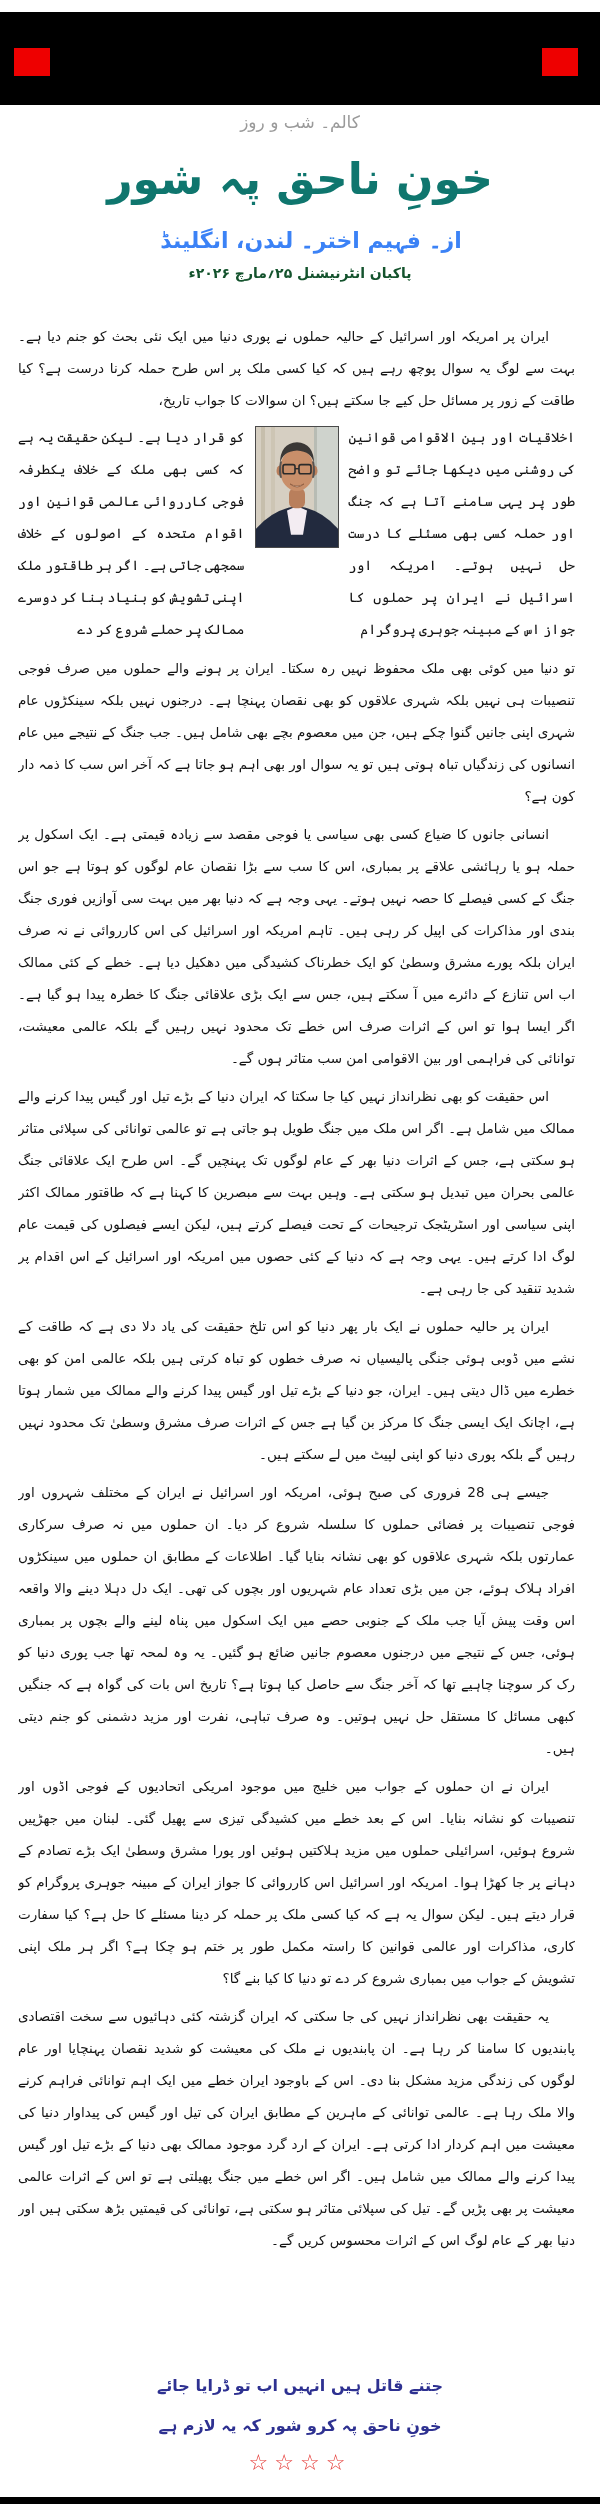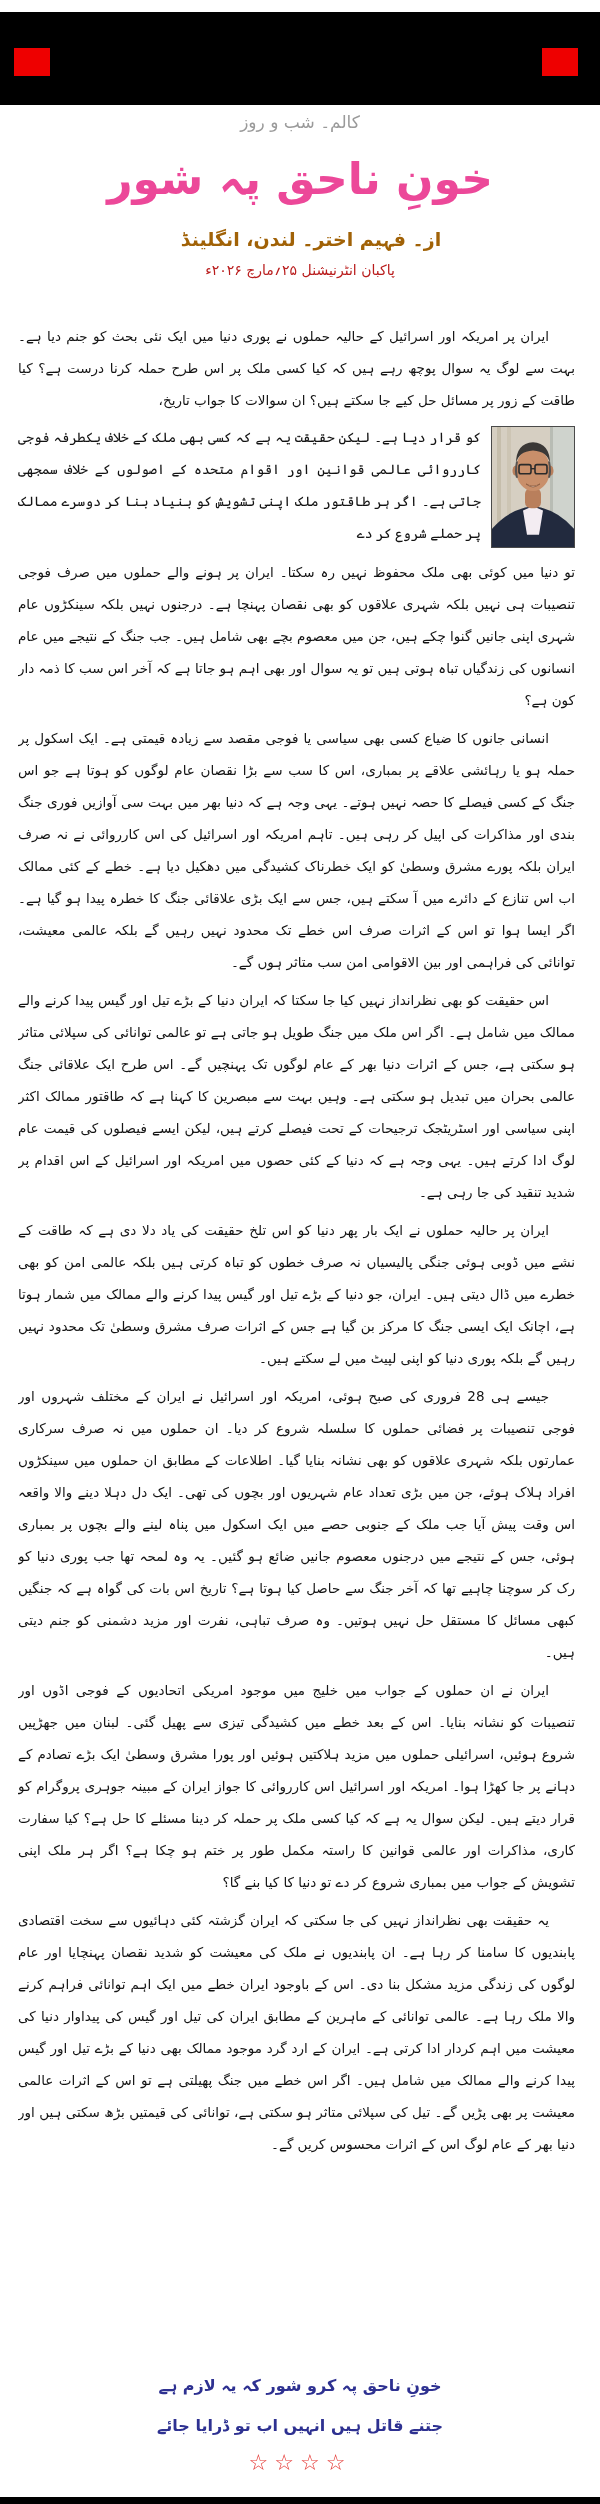--- a/index.html
+++ b/index.html
@@ -11,23 +11,23 @@
   
   .bar{position:absolute;left:0;width:600px;background:#000000;}
   .bar.top{top:0;height:93px;}
   .bar.bottom{bottom:0;height:19px;}
   .red-square{position:absolute;width:36px;height:28px;background:#ee0000;top:36px;}
   .red-square.left{left:14px;}
   .red-square.right{right:22px;}
   
   .header{position:absolute;top:100px;left:0;width:600px;text-align:center;direction:rtl;}
   .kicker{font-size:17px;color:#9a9a9a;letter-spacing:1px;}
-  .headline{font-size:44px;font-weight:bold;color:#ec4899;margin-top:14px;line-height:1.5;}
-  .byline{font-size:19px;font-weight:bold;color:#a16207;margin-top:16px;padding-left:22px;}
-  .dateline{font-size:14px;font-weight:normal;color:#b91c1c;margin-top:12px;}
+  .headline{font-size:44px;font-weight:bold;color:#0f766e;margin-top:14px;line-height:1.5;}
+  .byline{font-size:22px;font-weight:bold;color:#3b82f6;margin-top:16px;padding-left:22px;}
+  .dateline{font-size:14px;font-weight:bold;color:#14532d;margin-top:12px;}
   
   .article{
     position:absolute;top:308px;right:25px;left:18px;height:2042px;
     overflow:hidden;direction:rtl;text-align:justify;
     font-size:13.5px;line-height:32px;color:#141414;
   }
   .article p{margin:0 0 6px 0;text-indent:26px;}
   .article p.no-indent{text-indent:0;}
   
   .wrap-band{display:flex;gap:10px;margin:2px 0 6px 0;align-items:flex-start;}
@@ -57,20 +57,21 @@
     <div class="kicker">کالم۔ شب و روز</div>
     <div class="headline">خونِ ناحق پہ شور</div>
     <div class="byline">از۔ فہیم اختر۔ لندن، انگلینڈ</div>
     <div class="dateline">پاکبان انٹرنیشنل ۲۵؍مارچ ۲۰۲۶ء</div>
   </div>
 
   <div class="article">
     <p class="intro">ایران پر امریکہ اور اسرائیل کے حالیہ حملوں نے پوری دنیا میں ایک نئی بحث کو جنم دیا ہے۔ بہت سے لوگ یہ سوال پوچھ رہے ہیں کہ کیا کسی ملک پر اس طرح حملہ کرنا درست ہے؟ کیا طاقت کے زور پر مسائل حل کیے جا سکتے ہیں؟ ان سوالات کا جواب تاریخ،</p>
 
     <div class="wrap-band">
+      <div class="wcol no-indent">اخلاقیات اور بین الاقوامی قوانین کی روشنی میں دیکھا جائے تو واضح طور پر یہی سامنے آتا ہے کہ جنگ اور حملہ کسی بھی مسئلے کا درست حل نہیں ہوتے۔ امریکہ اور اسرائیل نے ایران پر حملوں کا جواز اس کے مبینہ جوہری پروگرام</div>
       <div class="photo-frame">
         <svg viewBox="0 0 82 118" preserveAspectRatio="none">
           <rect x="0" y="0" width="82" height="118" fill="#d6cfc2"></rect>
           <rect x="5" y="0" width="4" height="118" fill="#c6beac"></rect>
           <rect x="15" y="0" width="4" height="118" fill="#cdc5b4"></rect>
           <rect x="60" y="0" width="22" height="118" fill="#cfd3cd"></rect>
           <rect x="58" y="0" width="3" height="118" fill="#b8bcb4"></rect>
 
           <path d="M0,118 L0,100 Q18,80 41,78 Q64,80 82,100 L82,118 Z" fill="#222a3e"></path>
 
@@ -100,21 +101,21 @@
     <p>انسانی جانوں کا ضیاع کسی بھی سیاسی یا فوجی مقصد سے زیادہ قیمتی ہے۔ ایک اسکول پر حملہ ہو یا رہائشی علاقے پر بمباری، اس کا سب سے بڑا نقصان عام لوگوں کو ہوتا ہے جو اس جنگ کے کسی فیصلے کا حصہ نہیں ہوتے۔ یہی وجہ ہے کہ دنیا بھر میں بہت سی آوازیں فوری جنگ بندی اور مذاکرات کی اپیل کر رہی ہیں۔ تاہم امریکہ اور اسرائیل کی اس کارروائی نے نہ صرف ایران بلکہ پورے مشرق وسطیٰ کو ایک خطرناک کشیدگی میں دھکیل دیا ہے۔ خطے کے کئی ممالک اب اس تنازع کے دائرے میں آ سکتے ہیں، جس سے ایک بڑی علاقائی جنگ کا خطرہ پیدا ہو گیا ہے۔ اگر ایسا ہوا تو اس کے اثرات صرف اس خطے تک محدود نہیں رہیں گے بلکہ عالمی معیشت، توانائی کی فراہمی اور بین الاقوامی امن سب متاثر ہوں گے۔</p>
     <p>اس حقیقت کو بھی نظرانداز نہیں کیا جا سکتا کہ ایران دنیا کے بڑے تیل اور گیس پیدا کرنے والے ممالک میں شامل ہے۔ اگر اس ملک میں جنگ طویل ہو جاتی ہے تو عالمی توانائی کی سپلائی متاثر ہو سکتی ہے، جس کے اثرات دنیا بھر کے عام لوگوں تک پہنچیں گے۔ اس طرح ایک علاقائی جنگ عالمی بحران میں تبدیل ہو سکتی ہے۔ وہیں بہت سے مبصرین کا کہنا ہے کہ طاقتور ممالک اکثر اپنی سیاسی اور اسٹریٹجک ترجیحات کے تحت فیصلے کرتے ہیں، لیکن ایسے فیصلوں کی قیمت عام لوگ ادا کرتے ہیں۔ یہی وجہ ہے کہ دنیا کے کئی حصوں میں امریکہ اور اسرائیل کے اس اقدام پر شدید تنقید کی جا رہی ہے۔</p>
     <p>ایران پر حالیہ حملوں نے ایک بار پھر دنیا کو اس تلخ حقیقت کی یاد دلا دی ہے کہ طاقت کے نشے میں ڈوبی ہوئی جنگی پالیسیاں نہ صرف خطوں کو تباہ کرتی ہیں بلکہ عالمی امن کو بھی خطرے میں ڈال دیتی ہیں۔ ایران، جو دنیا کے بڑے تیل اور گیس پیدا کرنے والے ممالک میں شمار ہوتا ہے، اچانک ایک ایسی جنگ کا مرکز بن گیا ہے جس کے اثرات صرف مشرق وسطیٰ تک محدود نہیں رہیں گے بلکہ پوری دنیا کو اپنی لپیٹ میں لے سکتے ہیں۔</p>
     <p>جیسے ہی 28 فروری کی صبح ہوئی، امریکہ اور اسرائیل نے ایران کے مختلف شہروں اور فوجی تنصیبات پر فضائی حملوں کا سلسلہ شروع کر دیا۔ ان حملوں میں نہ صرف سرکاری عمارتوں بلکہ شہری علاقوں کو بھی نشانہ بنایا گیا۔ اطلاعات کے مطابق ان حملوں میں سینکڑوں افراد ہلاک ہوئے، جن میں بڑی تعداد عام شہریوں اور بچوں کی تھی۔ ایک دل دہلا دینے والا واقعہ اس وقت پیش آیا جب ملک کے جنوبی حصے میں ایک اسکول میں پناہ لینے والے بچوں پر بمباری ہوئی، جس کے نتیجے میں درجنوں معصوم جانیں ضائع ہو گئیں۔ یہ وہ لمحہ تھا جب پوری دنیا کو رک کر سوچنا چاہیے تھا کہ آخر جنگ سے حاصل کیا ہوتا ہے؟ تاریخ اس بات کی گواہ ہے کہ جنگیں کبھی مسائل کا مستقل حل نہیں ہوتیں۔ وہ صرف تباہی، نفرت اور مزید دشمنی کو جنم دیتی ہیں۔</p>
     <p>ایران نے ان حملوں کے جواب میں خلیج میں موجود امریکی اتحادیوں کے فوجی اڈوں اور تنصیبات کو نشانہ بنایا۔ اس کے بعد خطے میں کشیدگی تیزی سے پھیل گئی۔ لبنان میں جھڑپیں شروع ہوئیں، اسرائیلی حملوں میں مزید ہلاکتیں ہوئیں اور پورا مشرق وسطیٰ ایک بڑے تصادم کے دہانے پر جا کھڑا ہوا۔ امریکہ اور اسرائیل اس کارروائی کا جواز ایران کے مبینہ جوہری پروگرام کو قرار دیتے ہیں۔ لیکن سوال یہ ہے کہ کیا کسی ملک پر حملہ کر دینا مسئلے کا حل ہے؟ کیا سفارت کاری، مذاکرات اور عالمی قوانین کا راستہ مکمل طور پر ختم ہو چکا ہے؟ اگر ہر ملک اپنی تشویش کے جواب میں بمباری شروع کر دے تو دنیا کا کیا بنے گا؟</p>
     <p>یہ حقیقت بھی نظرانداز نہیں کی جا سکتی کہ ایران گزشتہ کئی دہائیوں سے سخت اقتصادی پابندیوں کا سامنا کر رہا ہے۔ ان پابندیوں نے ملک کی معیشت کو شدید نقصان پہنچایا اور عام لوگوں کی زندگی مزید مشکل بنا دی۔ اس کے باوجود ایران خطے میں ایک اہم توانائی فراہم کرنے والا ملک رہا ہے۔ عالمی توانائی کے ماہرین کے مطابق ایران کی تیل اور گیس کی پیداوار دنیا کی معیشت میں اہم کردار ادا کرتی ہے۔ ایران کے ارد گرد موجود ممالک بھی دنیا کے بڑے تیل اور گیس پیدا کرنے والے ممالک میں شامل ہیں۔ اگر اس خطے میں جنگ پھیلتی ہے تو اس کے اثرات عالمی معیشت پر بھی پڑیں گے۔ تیل کی سپلائی متاثر ہو سکتی ہے، توانائی کی قیمتیں بڑھ سکتی ہیں اور دنیا بھر کے عام لوگ اس کے اثرات محسوس کریں گے۔</p>
 
   </div>
 
   <div class="couplet">
+    <div>جتنے قاتل ہیں انہیں اب تو ڈرایا جائے</div>
     <div>خونِ ناحق پہ کرو شور کہ یہ لازم ہے</div>
-    <div>جتنے قاتل ہیں انہیں اب تو ڈرایا جائے</div>
   </div>
 
   <div class="stars">☆☆☆☆</div>
 
   <div class="bar bottom"></div>
 
 </div>
 
 </body></html>

